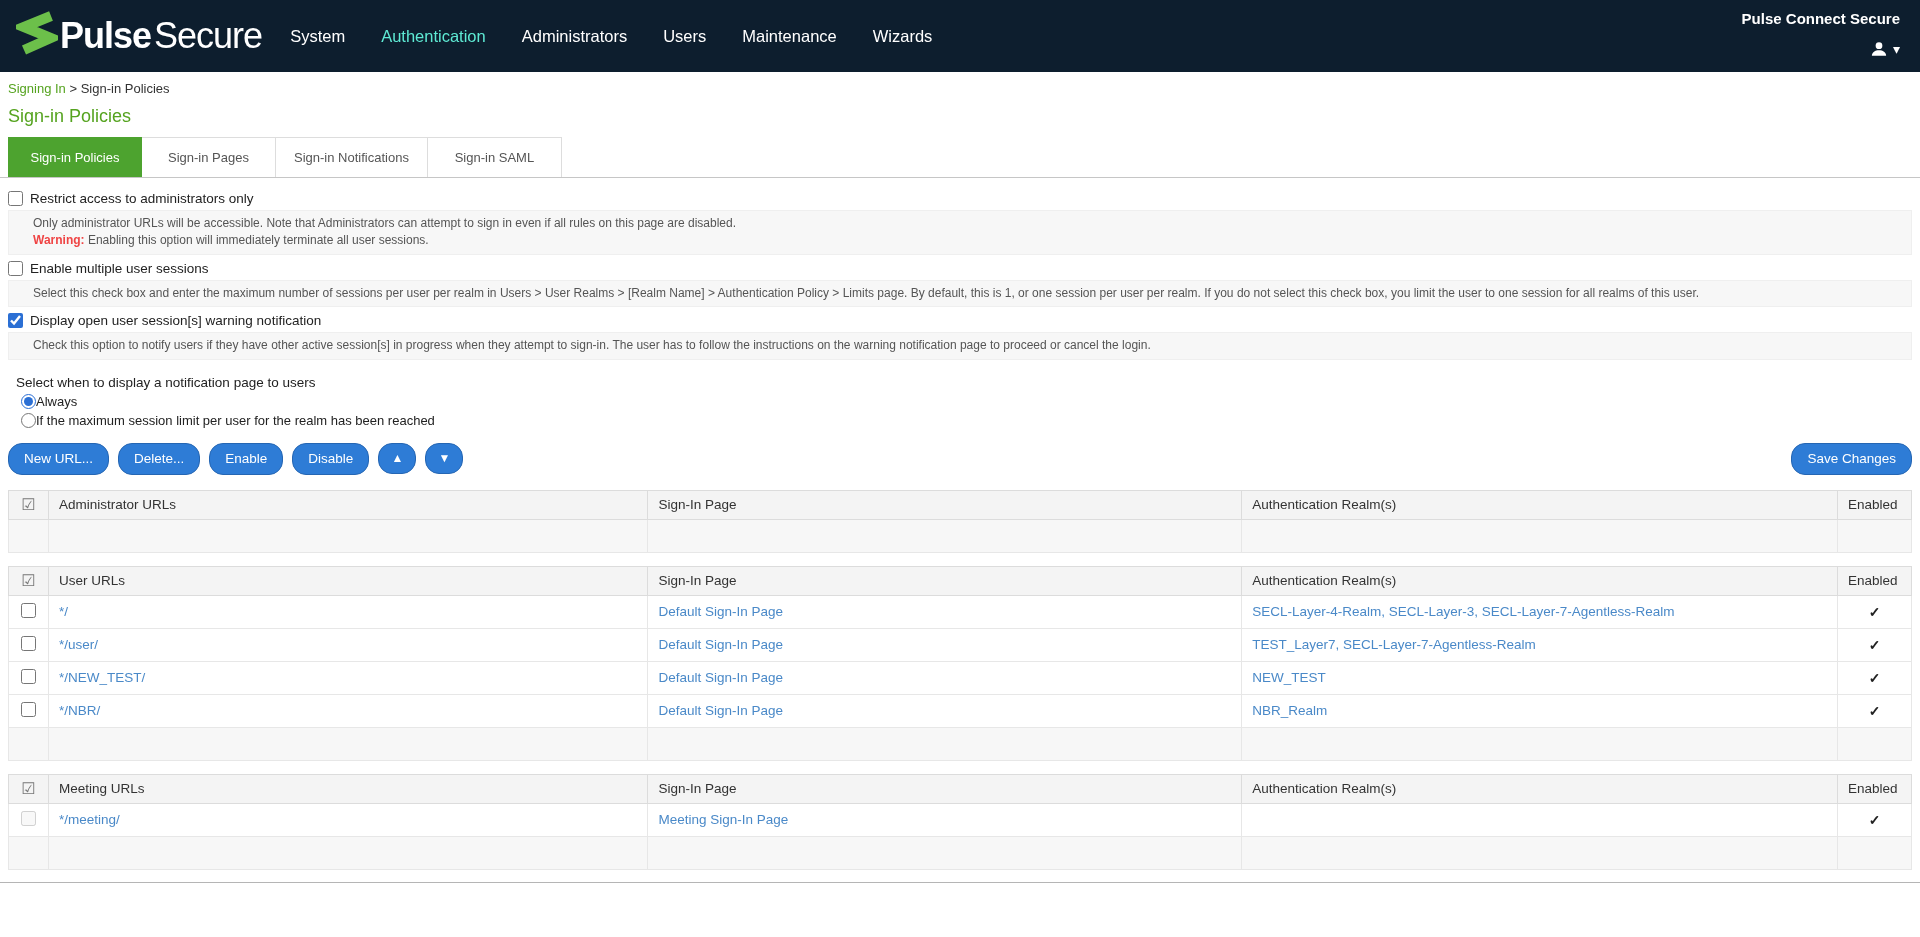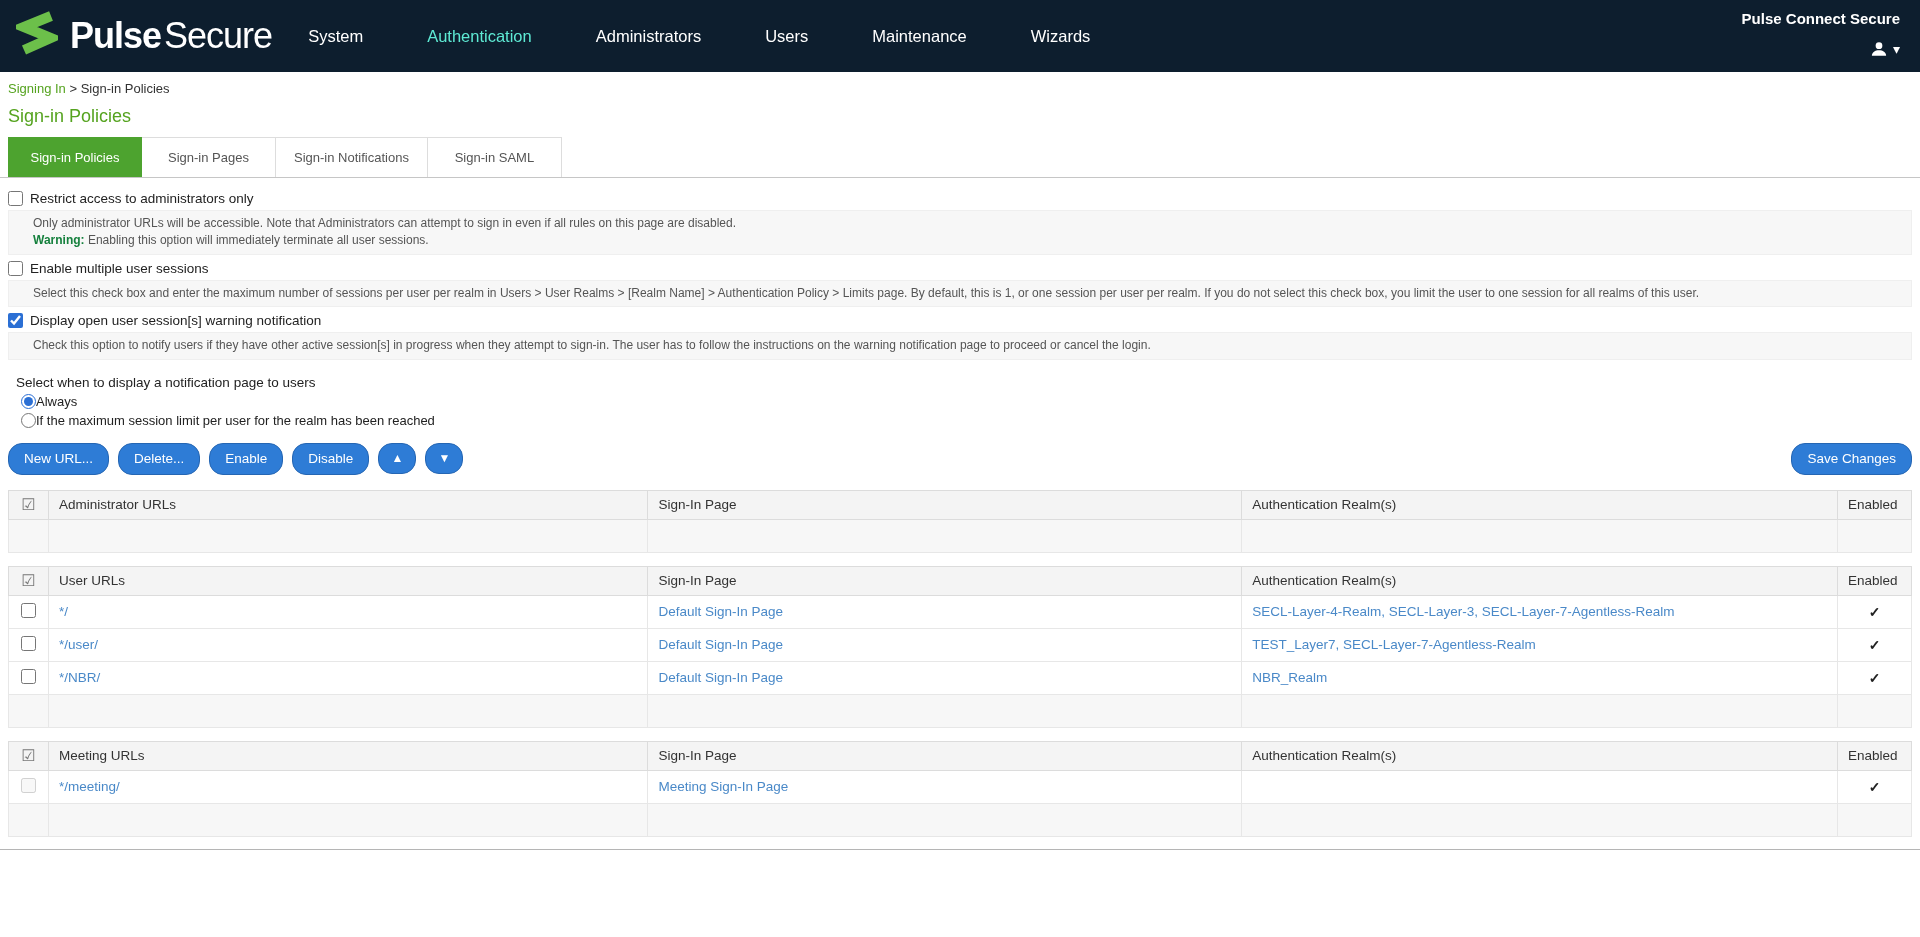--- a/index.html
+++ b/index.html
@@ -1,25 +1,25 @@
 <!DOCTYPE html>
 <html><head>
 <meta charset="utf-8">
 <style>
   *{box-sizing:border-box;margin:0;padding:0}
   html,body{background:#fff}
   body{width:1920px;height:937px;overflow:hidden;font-family:"Liberation Sans",sans-serif;color:#333;font-size:13.5px}
 
   
   .header{position:relative;height:72px;background:#0d1e2e;display:flex;align-items:center;padding:0 16px}
-  .logo{display:flex;align-items:center;gap:12px}
+  .logo{display:flex;align-items:center;gap:2px}
   .brand{font-size:36px;color:#fff;letter-spacing:-1px;white-space:nowrap}
   .brand .b1{font-weight:bold}
   .brand .b2{font-weight:normal;margin-left:3px}
-  .nav{display:flex;margin-left:36px;gap:64px;align-items:center}
+  .nav{display:flex;margin-left:28px;gap:36px;align-items:center}
   .nav-item{color:#fff;font-size:16.5px;cursor:pointer;white-space:nowrap}
   .nav-item.active{color:#5eead4}
   .product{position:absolute;top:10px;right:20px;color:#fff;font-weight:bold;font-size:15px}
   .usercluster{position:absolute;bottom:14px;right:20px;display:flex;align-items:center;gap:5px;color:#fff;cursor:pointer;font-size:14px}
 
   
   .breadcrumb{padding:9px 8px 0;font-size:13px;color:#333}
   .breadcrumb a{color:#55a31f;text-decoration:none;cursor:pointer}
   .page-title{padding:10px 8px 4px;font-size:18px;color:#55a31f}
 
@@ -27,21 +27,21 @@
   .tabs{display:flex;border-bottom:1px solid #c6c6c6;margin-top:6px;padding-left:8px}
   .tab{min-width:134px;height:40px;display:flex;align-items:center;justify-content:center;font-size:13px;color:#555;
        background:#fff;border:1px solid #ddd;border-bottom:none;border-left:none;cursor:pointer;padding:0 18px}
   .tab:first-child{border-left:1px solid #ddd}
   .tab.active{background:#4da32f;border-color:#4da32f;color:#fff}
 
   
   .options{padding:9px 8px 0}
   .opt-label{display:flex;align-items:center;gap:7px;padding:4px 0;font-size:13.5px;color:#222}
   .opt-desc{background:#f7f7f7;border:1px solid #efefef;padding:4px 10px 4px 24px;font-size:12px;color:#555;margin-bottom:2px;line-height:1.45}
-  .opt-desc b{color:#15803d}
+  .opt-desc b{color:#ef4444}
   input[type=checkbox],input[type=radio]{width:15px;height:15px;accent-color:#2b6fd4;cursor:pointer;flex:0 0 auto}
   input[disabled]{cursor:default}
 
   .select-when{padding:13px 8px 0;font-size:13.5px;color:#222}
   .radio-row{display:flex;align-items:center;padding:4px 0 0 13px;font-size:13px;color:#222}
 
   
   .toolbar{display:flex;align-items:center;gap:9px;padding:15px 8px 2px}
   .btn{background:#2e7cd6;color:#fff;border:1px solid #2566b3;border-radius:14px;font-size:13.5px;padding:7px 15px;cursor:pointer;font-family:inherit;line-height:1.2}
   .btn.icon-btn{width:38px;padding:7px 0;text-align:center;font-size:12px}
@@ -199,20 +199,27 @@
   </tr>
   <tr>
     <td class="c-sel"><input type="checkbox" style=""></td>
     <td><a>*/user/</a></td>
     <td><a>Default Sign-In Page</a></td>
     <td><a>TEST_Layer7, SECL-Layer-7-Agentless-Realm</a></td>
     <td class="c-enabled"><span>✓</span></td>
   </tr>
   <tr>
     <td class="c-sel"><input type="checkbox" style=""></td>
+    <td><a>*/NEW_TEST/</a></td>
+    <td><a>Default Sign-In Page</a></td>
+    <td><a>NEW_TEST</a></td>
+    <td class="c-enabled"><span>✓</span></td>
+  </tr>
+  <tr>
+    <td class="c-sel"><input type="checkbox" style=""></td>
     <td><a>*/NBR/</a></td>
     <td><a>Default Sign-In Page</a></td>
     <td><a>NBR_Realm</a></td>
     <td class="c-enabled"><span>✓</span></td>
   </tr>
   <tr class="empty">
     <td class="c-sel"></td>
         <td></td>
         <td></td>
         <td></td>

